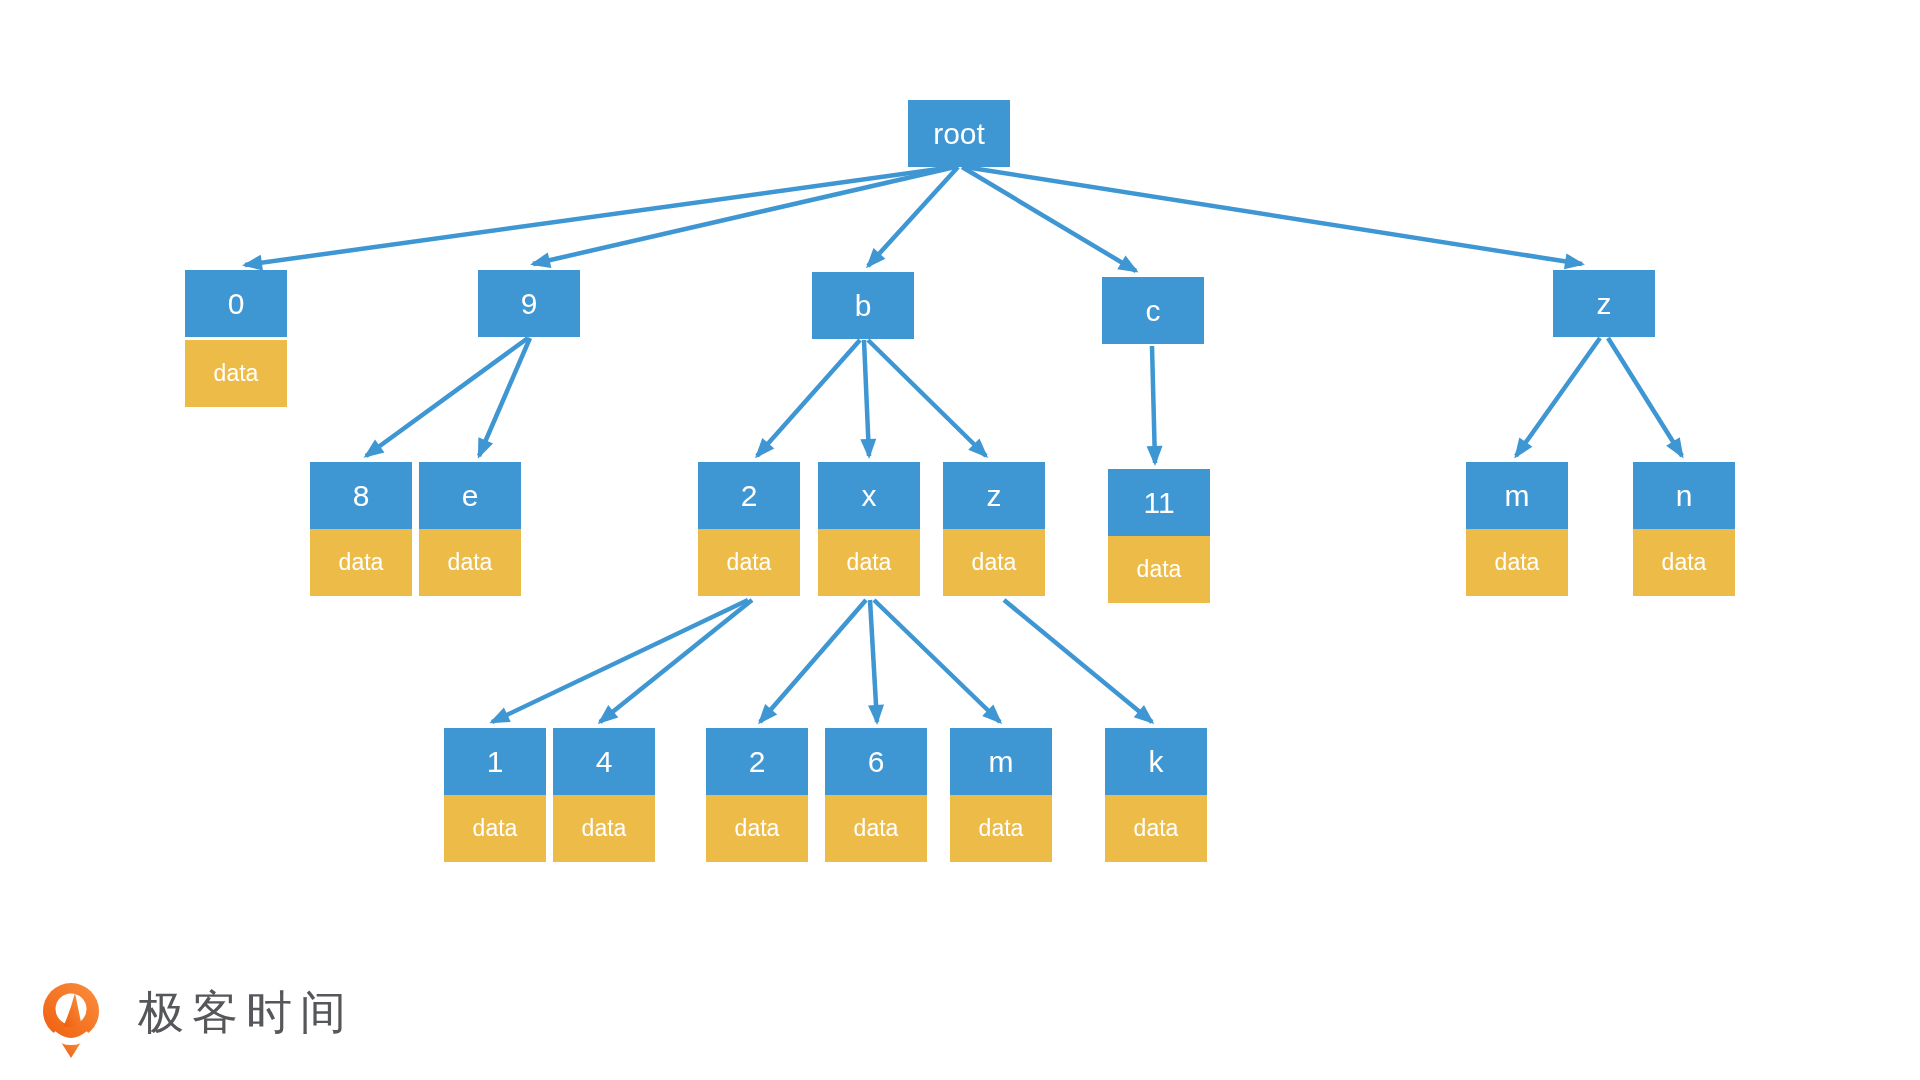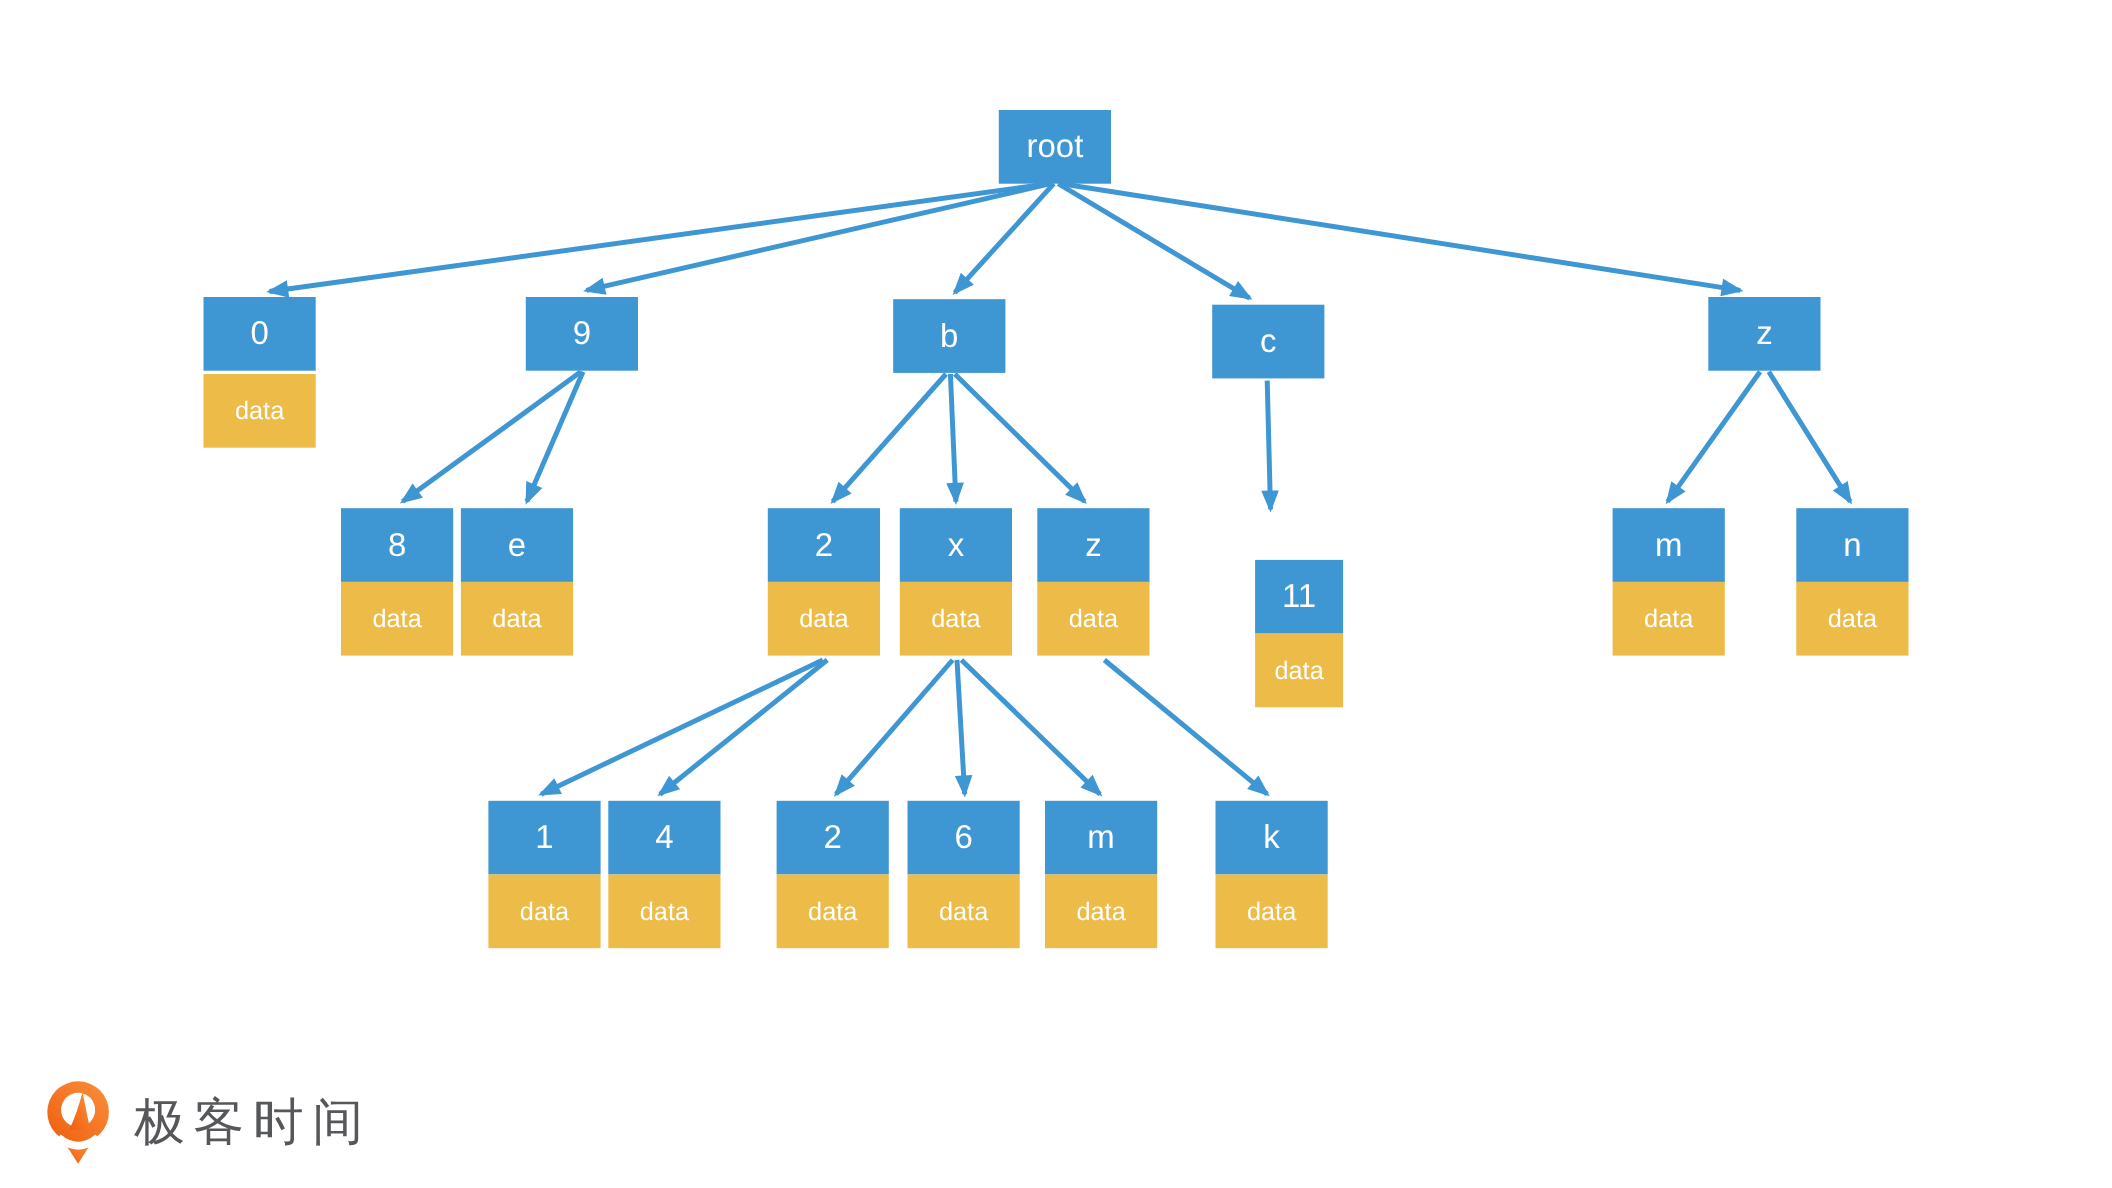--- a/index.html
+++ b/index.html
@@ -48,22 +48,21 @@
     align-items: center;
     justify-content: center;
     font-size: 23px;
     line-height: 1;
   }
   .logo {
     position: absolute;
     left: 42px;
     top: 982px;
     display: flex;
-    align-items: center;
-    gap: 22px;
+    gap: 38px;
   }
   .logo-text {
     font-size: 46px;
     letter-spacing: 8px;
     color: var(--logo-text-color, #56575B);
     white-space: nowrap;
   }
 </style>
 </head>
 <body style="background: rgb(255, 255, 255);">
@@ -132,21 +131,21 @@
         <div class="databox" style="height: 67px;">data</div>
       </div>
       <div class="node" style="left: 818px; top: 462px; width: 102px;">
         <div class="key" style="height: 67px;">x</div>
         <div class="databox" style="height: 67px;">data</div>
       </div>
       <div class="node" style="left: 943px; top: 462px; width: 102px;">
         <div class="key" style="height: 67px;">z</div>
         <div class="databox" style="height: 67px;">data</div>
       </div>
-      <div class="node" style="left: 1141px; top: 469px; width: 80px; margin-top: 40px;">
+      <div class="node" style="left: 1108px; top: 469px; width: 102px;">
         <div class="key" style="height: 67px;">11</div>
         <div class="databox" style="height: 67px;">data</div>
       </div>
       <div class="node" style="left: 1466px; top: 462px; width: 102px;">
         <div class="key" style="height: 67px;">m</div>
         <div class="databox" style="height: 67px;">data</div>
       </div>
       <div class="node" style="left: 1633px; top: 462px; width: 102px;">
         <div class="key" style="height: 67px;">n</div>
         <div class="databox" style="height: 67px;">data</div>

